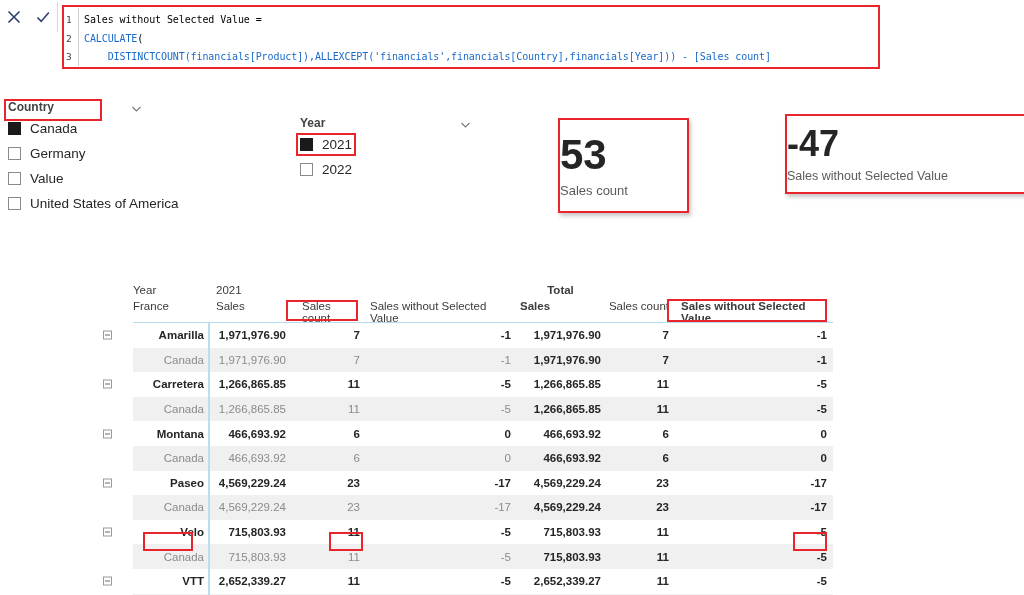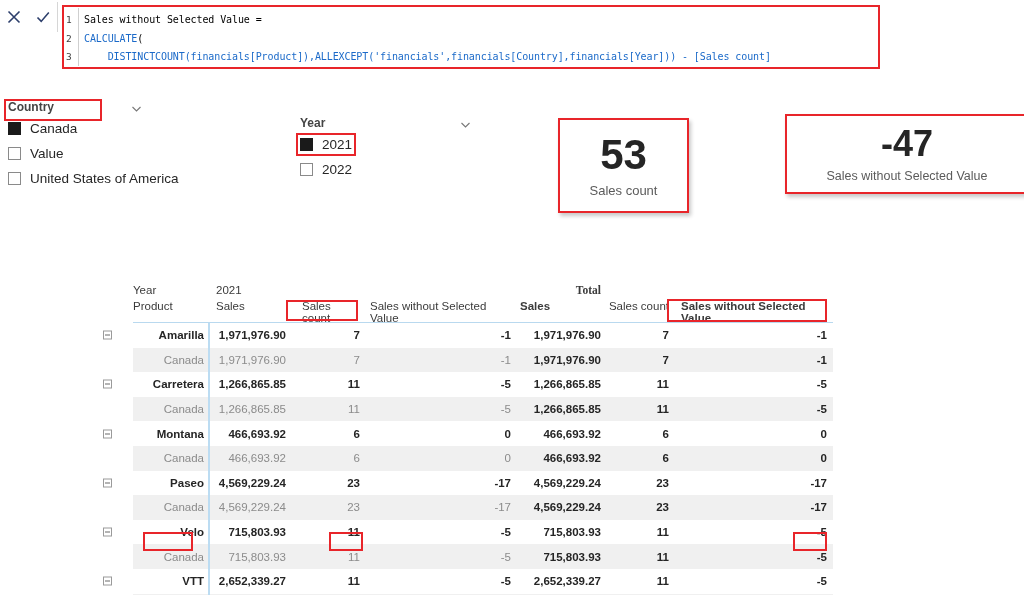--- a/index.html
+++ b/index.html
@@ -79,21 +79,21 @@
     pointer-events: none;
   }
 
   
   .card {
     position: absolute;
     background: #ffffff;
     border: 2px solid #e8252a;
     box-shadow: 2px 3px 4px rgba(0,0,0,0.22);
     display: flex; flex-direction: column;
-    align-items: center; justify-content: center;
+    justify-content: center;
   }
   .card .val {
     font-weight: 700; color: #252525;
     line-height: 1;
   }
   .card .lbl {
     color: #5b5b5b;
     margin-top: 7px;
   }
 
@@ -175,20 +175,24 @@
         </svg>
       </span>
     </div>
 
     <div class="slicer-item">
       <span class="cbx checked"></span>
       <span class="slicer-label">Canada</span>
     </div>
     <div class="slicer-item">
       <span class="cbx"></span>
+      <span class="slicer-label">Germany</span>
+    </div>
+    <div class="slicer-item">
+      <span class="cbx"></span>
       <span class="slicer-label">Value</span>
     </div>
     <div class="slicer-item">
       <span class="cbx"></span>
       <span class="slicer-label">United States of America</span>
     </div>
   </div>
   <div class="sel-box" style="left:4px; top:99px; width:98px; height:22px;"></div>
 
   <div style="position:absolute; left:300px; top:114px; width:180px;">
@@ -221,27 +225,27 @@
     <div class="lbl" style="font-size:12.5px;">Sales without Selected Value</div>
   </div>
 
   <div class="matrix">
 
     <div class="hdr-row">
       <div class="c-prod hdr-label" style="text-align:left;">Year</div>
       <div class="c-sales1 hdr-label" style="text-align:left; padding-left:8px;">2021</div>
       <div class="c-cnt1"></div>
       <div class="c-swsv1"></div>
-      <div class="c-sales2 hdr-label bold" style="text-align:right; padding-left:6px;font-family:Liberation Serif, serif;">Total</div>
+      <div class="c-sales2 hdr-label bold" style="text-align:center; padding-left:6px;">Total</div>
       <div class="c-cnt2"></div>
       <div class="c-swsv2"></div>
     </div>
 
     <div class="hdr-row2">
-      <div class="c-prod hdr-label" style="text-align:left;">Product</div>
+      <div class="c-prod hdr-label" style="text-align:left;">France</div>
       <div class="c-sales1 hdr-label" style="text-align:left; padding-left:8px;">Sales</div>
       <div class="c-cnt1 hdr-label" style="text-align:left; padding-left:8px;">Sales count</div>
       <div class="c-swsv1 hdr-label" style="text-align:left; padding-left:4px;">Sales without Selected Value</div>
       <div class="c-sales2 hdr-label bold" style="text-align:left; padding-left:6px;">Sales</div>
       <div class="c-cnt2 hdr-label" style="text-align:right;">Sales count</div>
       <div class="c-swsv2 hdr-label bold" style="text-align:left; padding-left:6px;">Sales without Selected Value</div>
     </div>
 
     <div class="hline"></div>
 

